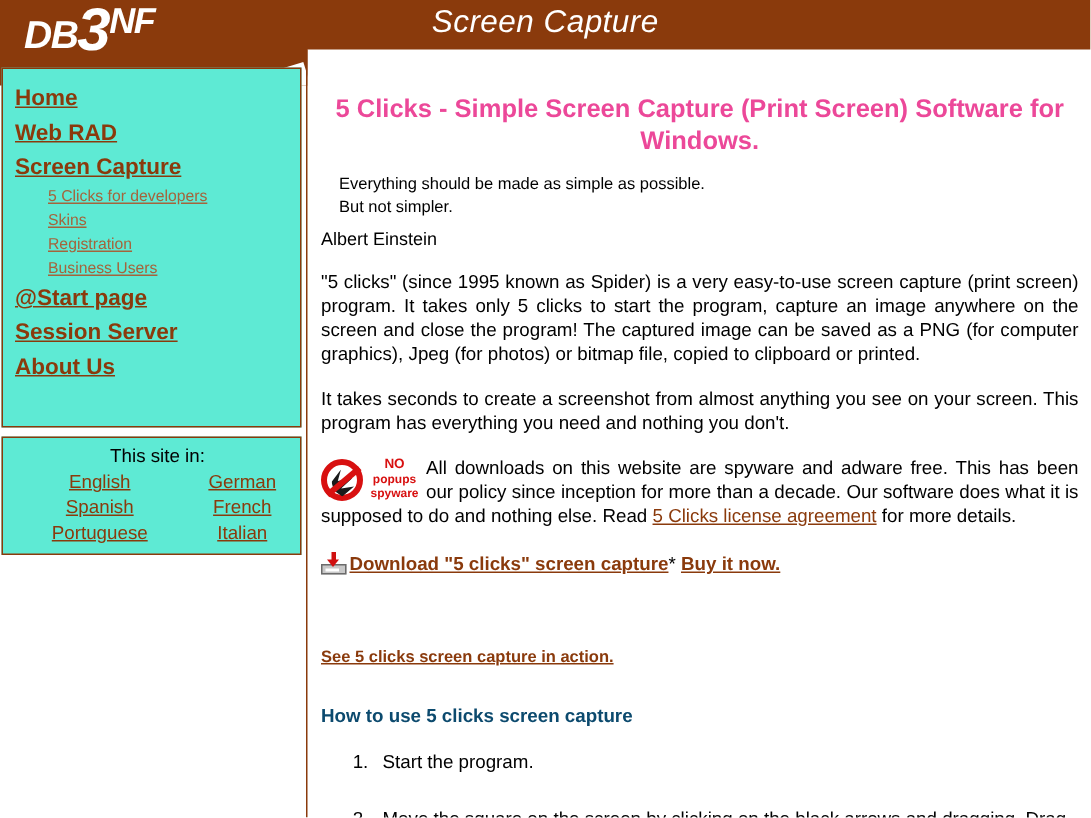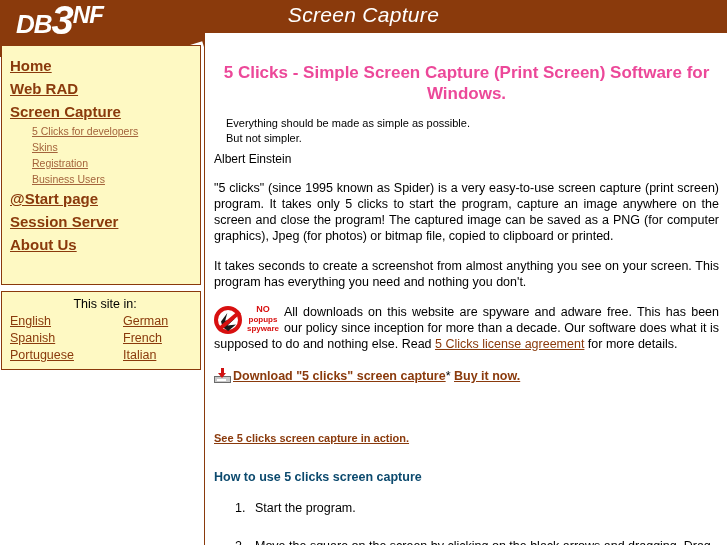--- a/index.html
+++ b/index.html
@@ -74,21 +74,21 @@
 
   
   #sidebar {
     position: absolute;
     left: 0;
     top: 45px;
     width: 205px;
   }
   .side-box {
     border: 1px solid #8a3a0c;
-    background: #fef9c3;
+    background: #5eead4;
     margin: 0 4px 6px 1px;
     padding: 6px 0 8px 0;
   }
   #nav-box {
     height: 240px;
     box-sizing: border-box;
     padding-top: 8px;
   }
   .nav-item {
     display: block;
@@ -121,20 +121,21 @@
     font-size: 12.5px;
     color: #000;
     padding-left: 8px;
     line-height: 17px;
     text-align: center;
   }
   #lang-grid {
     display: grid;
     grid-template-columns: 113px auto;
     padding-left: 8px;
+    text-align: center;
   }
   .lang-link {
     font-size: 12.5px;
     color: #8a3a0c;
     text-decoration: underline;
     line-height: 17px;
     white-space: nowrap;
     cursor: pointer;
   }
 

